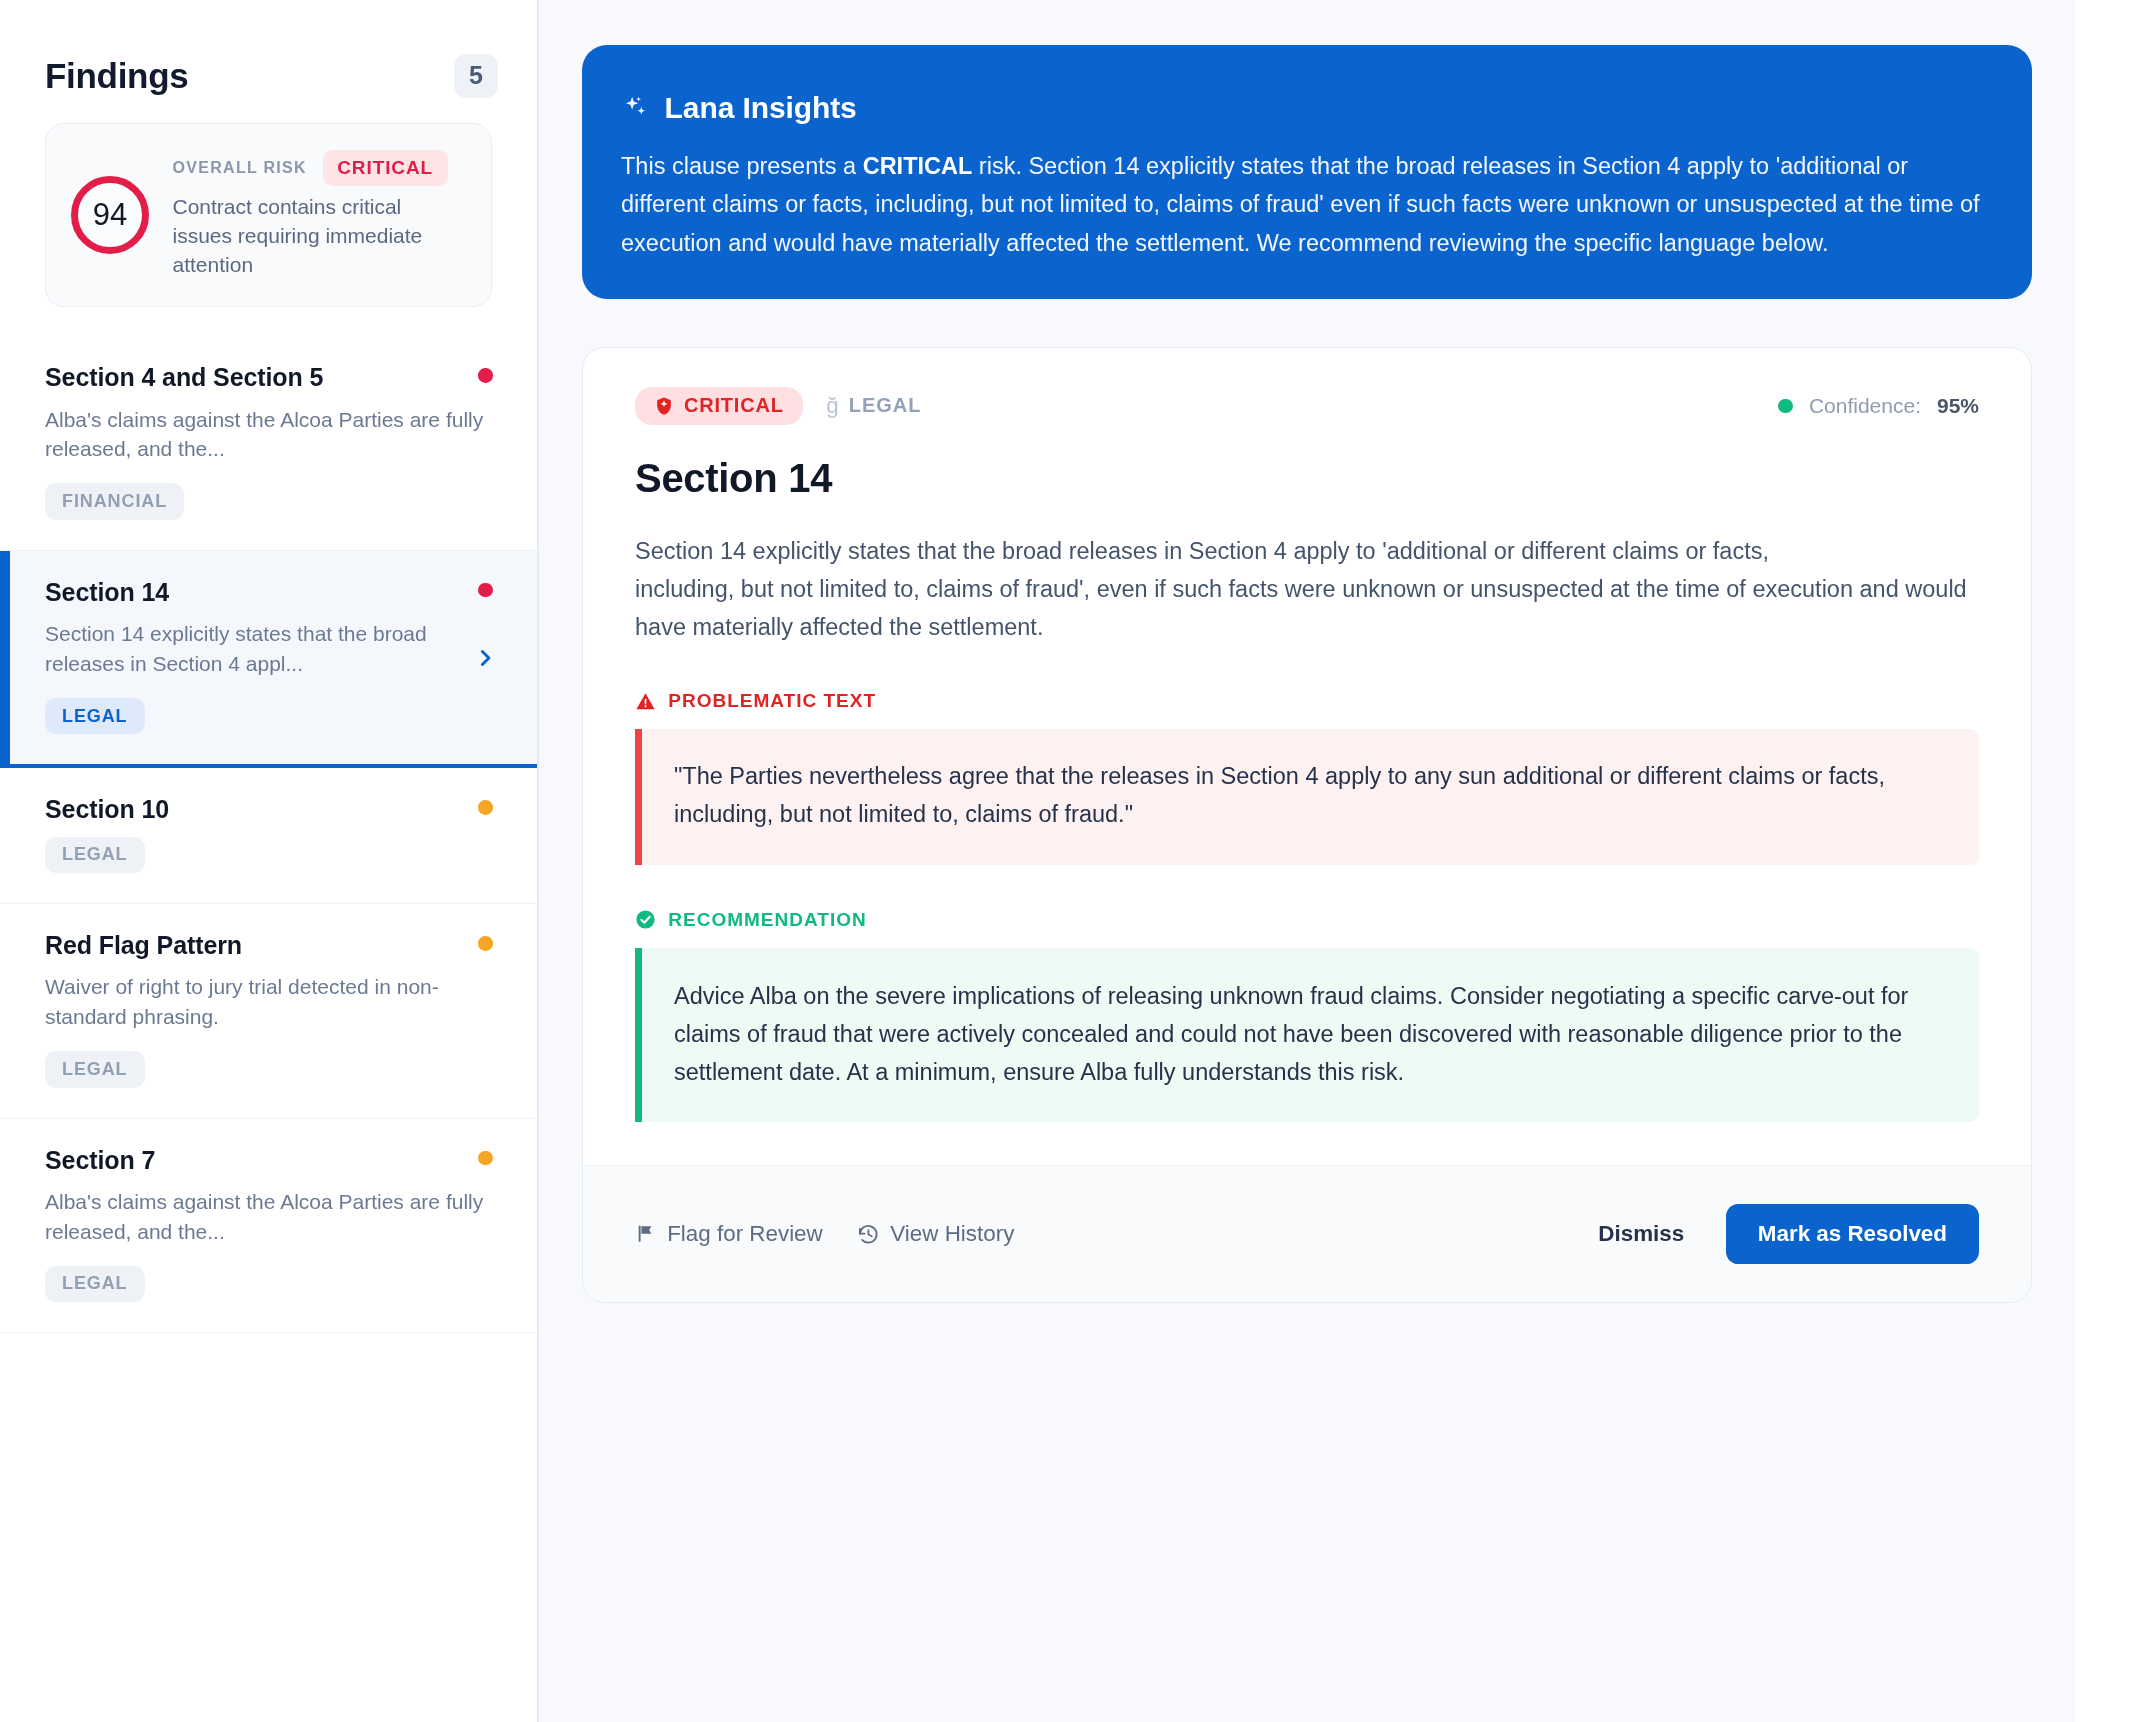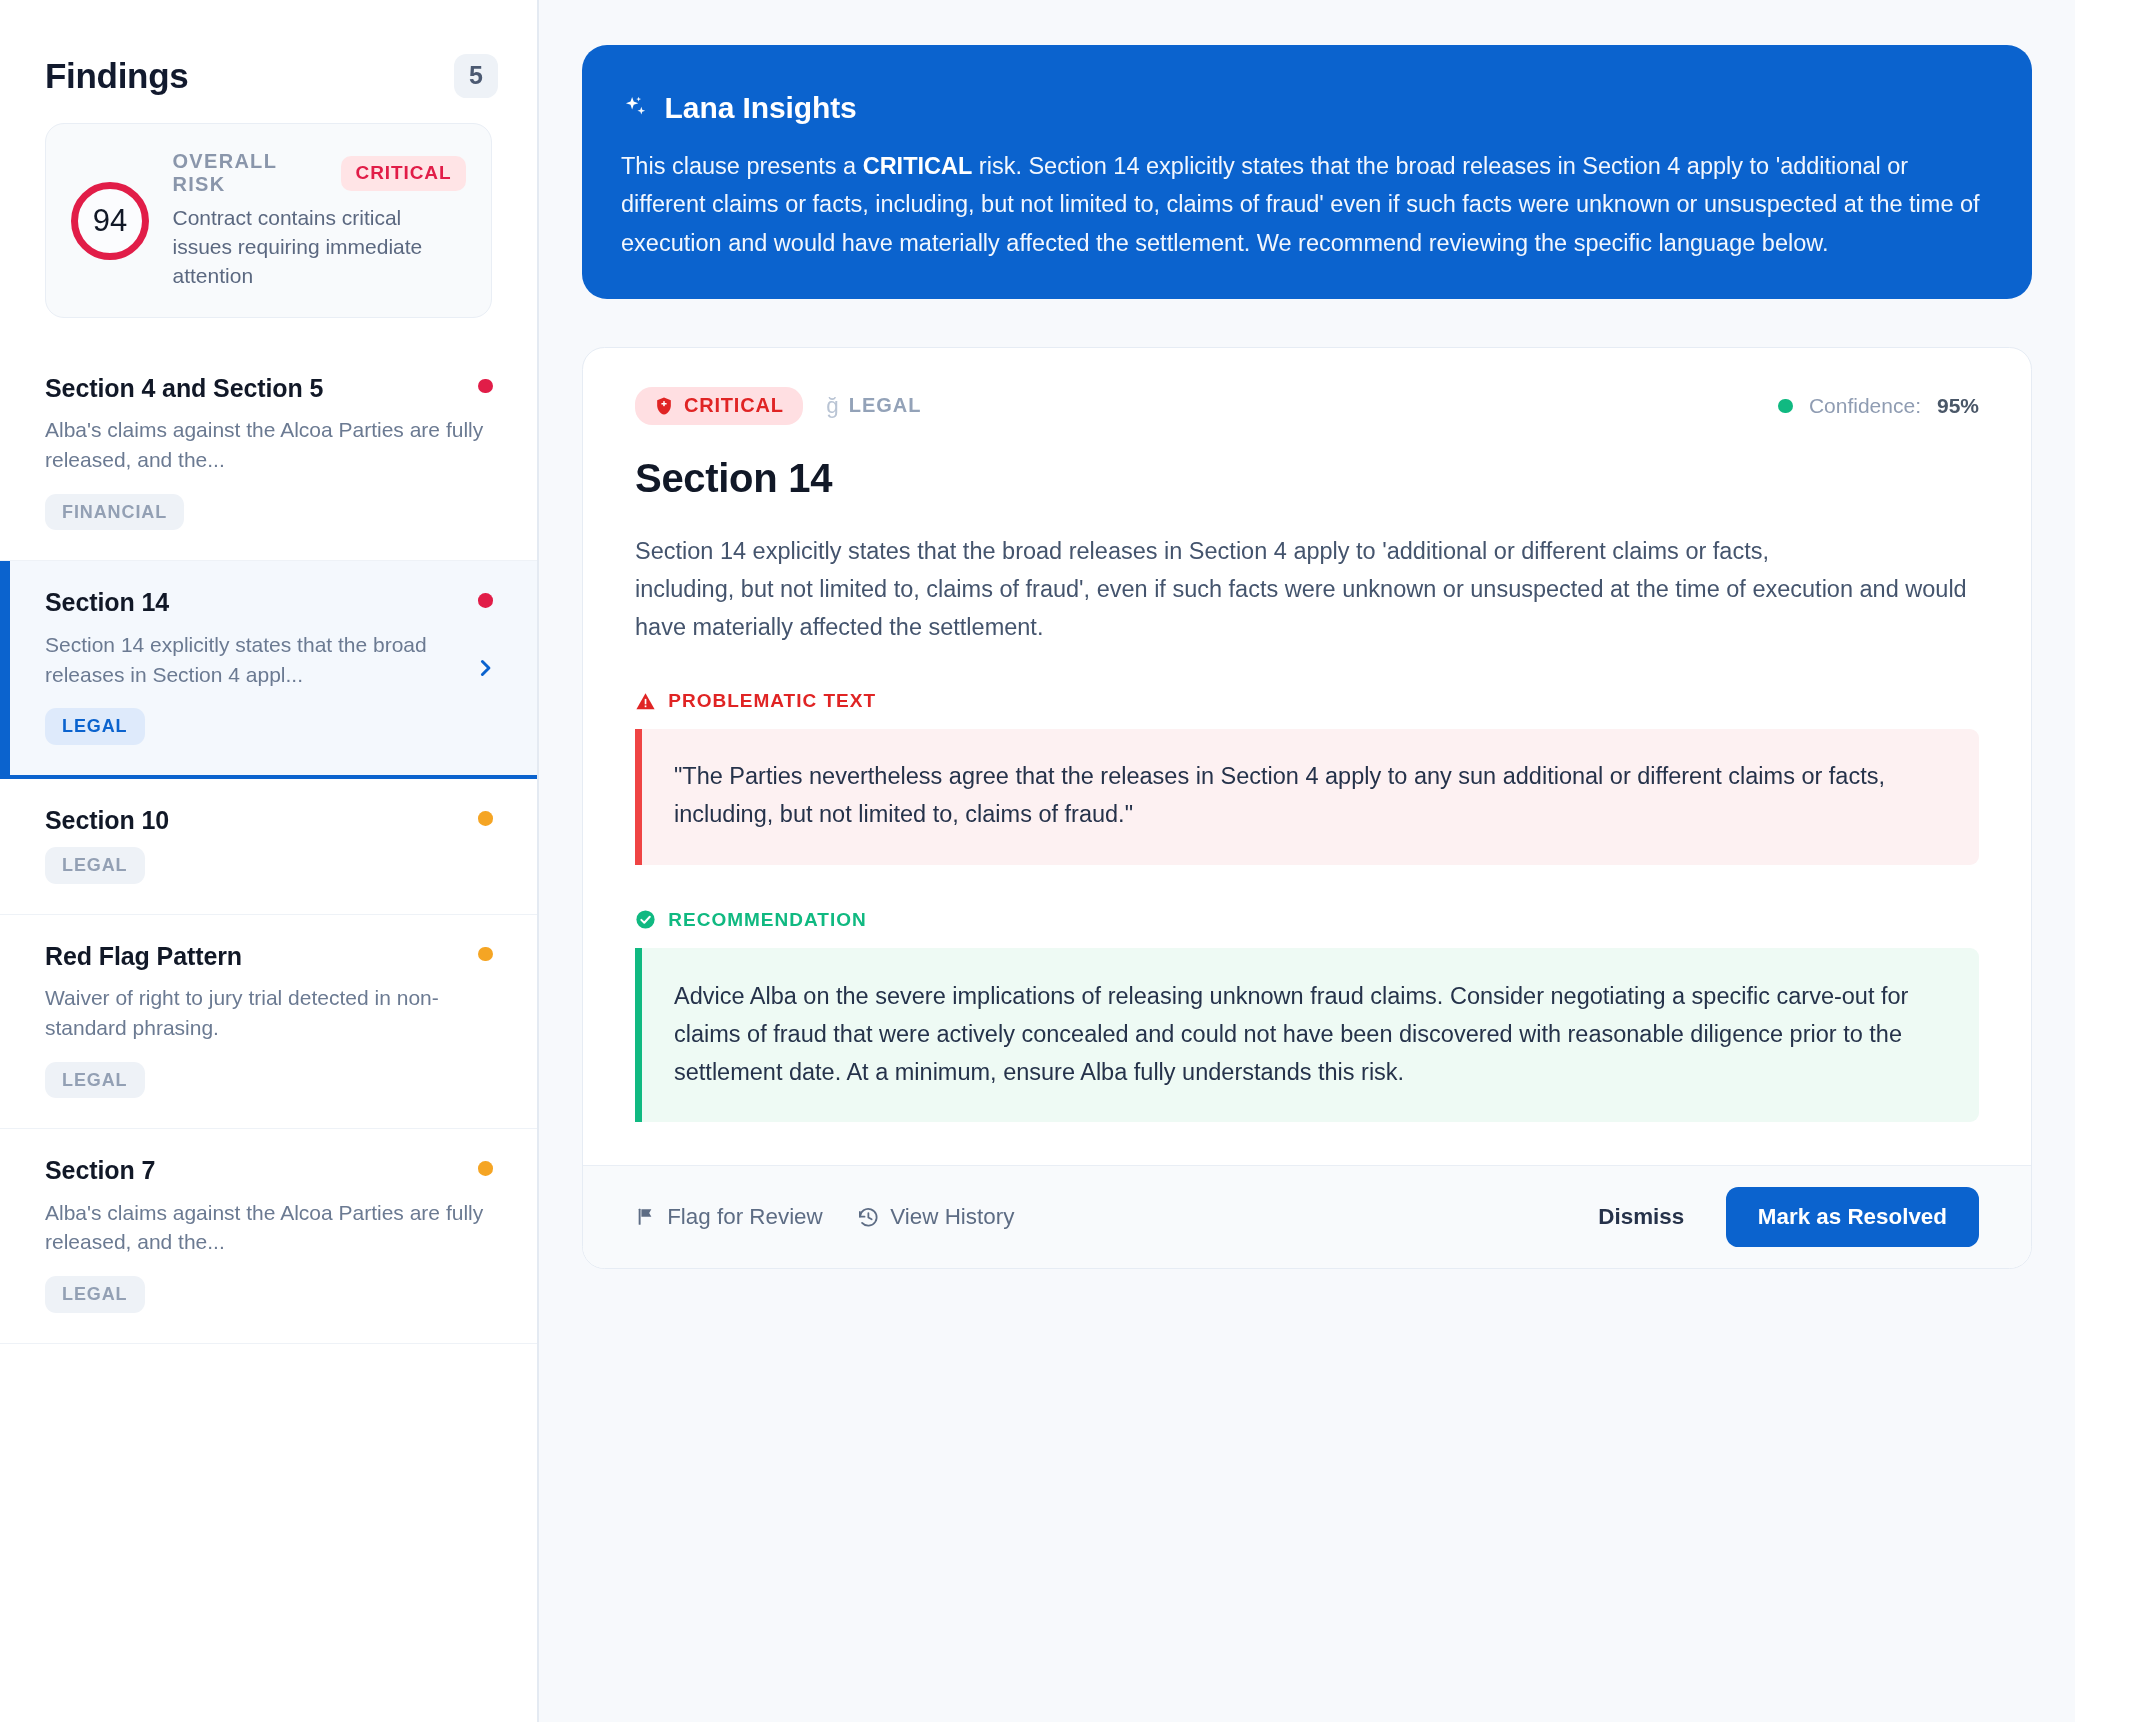--- a/index.html
+++ b/index.html
@@ -78,21 +78,21 @@
     color: #111827;
   }
   .risk-meta { flex: 1; }
   .risk-top {
     display: flex;
     align-items: center;
     gap: 15.7px;
     margin-bottom: 7.8px;
   }
   .risk-label {
-    font-size: 20px;
+    font-size: 16px;
     font-weight: 700;
     letter-spacing: 1.3px;
     color: #8a96ab;
   }
   .risk-sev {
     background: #ffe4e6;
     color: #e11d48;
     font-size: 19px;
     font-weight: 700;
     letter-spacing: 0.9px;
@@ -282,21 +282,21 @@
     padding: 29px 32px 31px 32px;
     font-size: 23.5px;
     line-height: 1.62;
     color: #25324a;
     max-width: 1389px;
   }
 
   .detail-footer {
     background: #f8fafc;
     border-top: 1.7px solid #e9eef5;
-    padding: 21px 52px;
+    padding: 38px 52px;
     display: flex;
     align-items: center;
     justify-content: space-between;
   }
   .footer-left { display: flex; align-items: center; gap: 34px; }
   .foot-action {
     display: flex;
     align-items: center;
     gap: 11.2px;
     color: #5d6c84;

